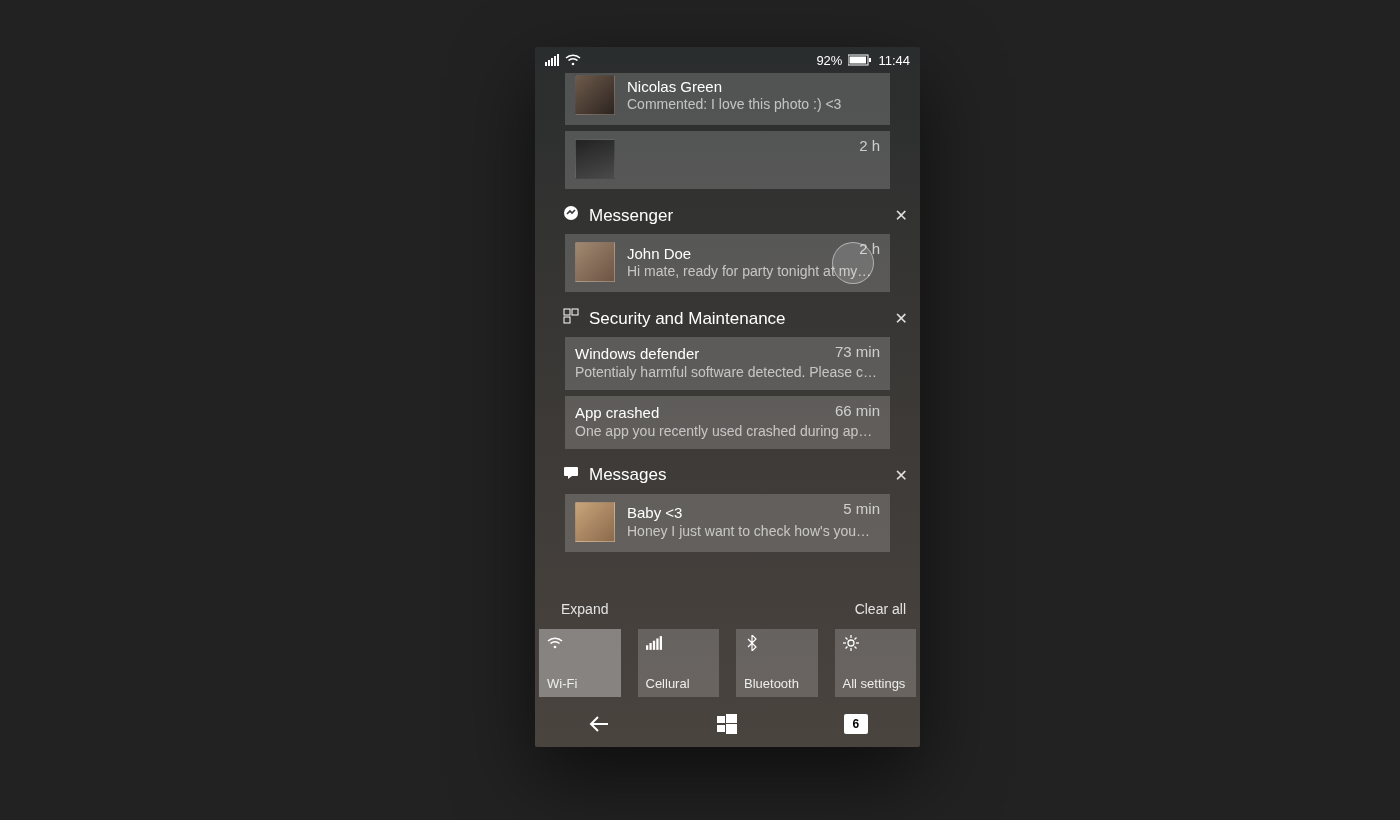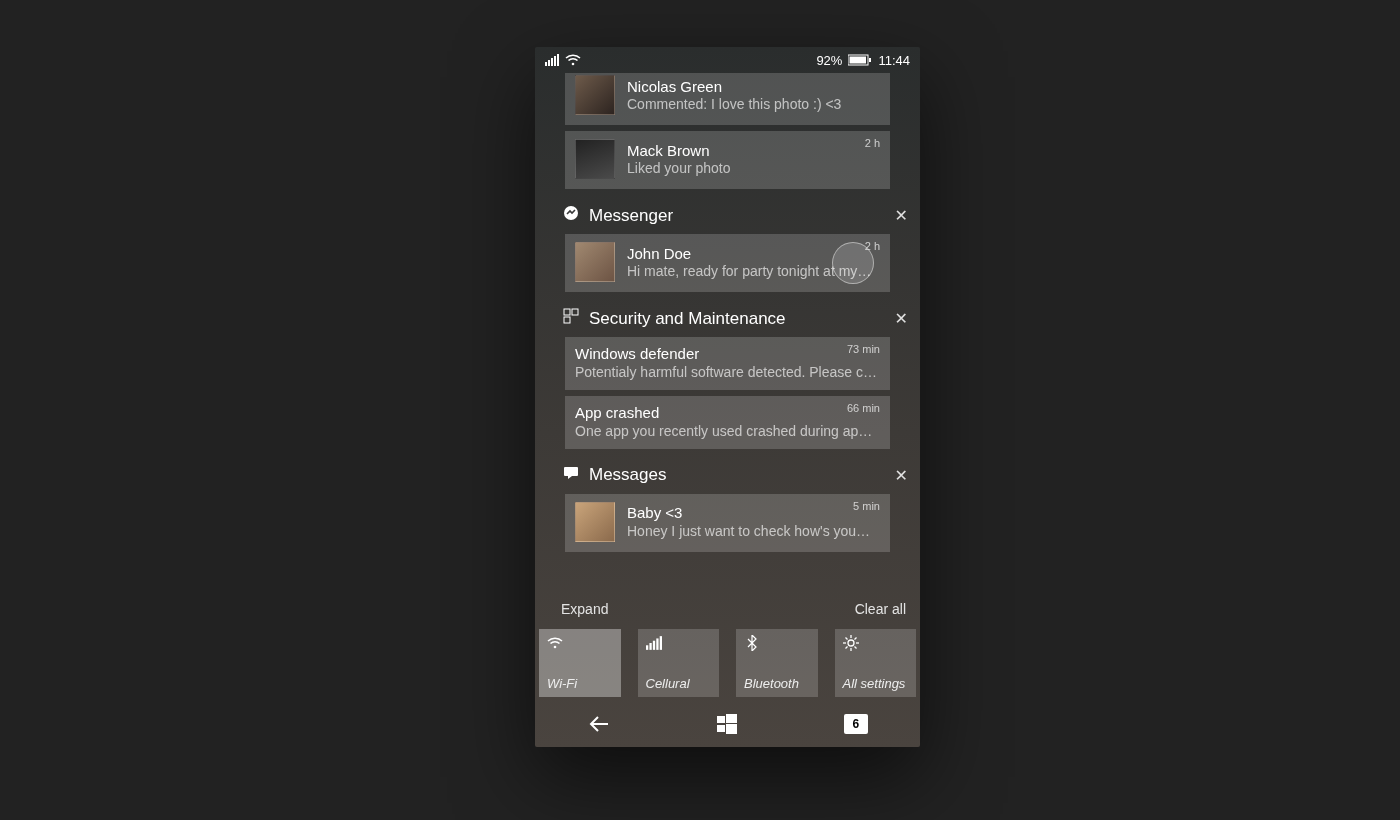--- a/index.html
+++ b/index.html
@@ -68,41 +68,41 @@
     background: #666; flex-shrink: 0;
     border: 1px solid rgba(255,255,255,0.15);
   }
   .avatar.a1 { background: linear-gradient(135deg,#6d5a4a,#2d2420); }
   .avatar.a2 { background: linear-gradient(160deg,#222,#4a4a4a); }
   .avatar.a3 { background: linear-gradient(135deg,#a08870,#6d5444); }
   .avatar.a4 { background: linear-gradient(135deg,#c9a47a,#8b6a4c); }
   .card-body { flex: 1; min-width: 0; }
   .card-title { font-size: 15px; color: #fff; line-height: 1.25; }
   .card-sub   { font-size: 14px; color: rgba(255,255,255,0.65); white-space: nowrap; overflow: hidden; text-overflow: ellipsis; }
-  .card-time  { position: absolute; top: 6px; right: 10px; font-size: 11px; color: rgba(255,255,255,0.7); }
+  .card-time  { position: absolute; top: 6px; right: 10px; font-size: 15px; color: rgba(255,255,255,0.7); }
   .section-header {
     display: flex; align-items: center; gap: 10px;
     padding: 10px 12px 8px 28px;
     font-size: 17px; color: #fff;
   }
   .section-header .close { margin-left: auto; color: rgba(255,255,255,0.85); cursor: pointer; font-size: 16px; }
   .touch-circle {
     position: absolute; width: 42px; height: 42px; border-radius: 50%;
     border: 1px solid rgba(255,255,255,0.45);
     background: rgba(255,255,255,0.15);
     right: 16px; top: 8px;
     pointer-events: none;
   }
   
   .expand-row {
     display: flex; justify-content: space-between;
     padding: 10px 14px 12px 26px; font-size: 14px; color: #e4e4e4;
   }
   .quick-row {
-    display: flex; gap: 17px; padding: 0 4px 4px 4px; font-style: italic;
+    display: flex; gap: 17px; padding: 0 4px 4px 4px;
   }
   .quick {
     flex: 1; height: 68px; background: rgba(255,255,255,0.18);
     padding: 6px 8px; display: flex; flex-direction: column; justify-content: space-between;
     font-size: 13px; color: #eee;
   }
   .quick.active { background: rgba(255,255,255,0.35); }
   .quick svg { width: 16px; height: 16px; }
   
   .navbar {
@@ -168,24 +168,20 @@
       <div class="card with-avatar" style="padding-top:2px">
         <div class="avatar a1"></div>
         <div class="card-body">
           <div class="card-title">Nicolas Green</div>
           <div class="card-sub">Commented: I love this photo :) &lt;3</div>
         </div>
         <div class="card-time"></div>
       </div>
       <div class="card with-avatar">
         <div class="avatar a2"></div>
-        <div class="card-body">
-          <div class="card-title">Mack Brown</div>
-          <div class="card-sub">Liked your photo</div>
-        </div>
         <div class="card-time">2 h</div>
       </div>
     </div>
 
     <div class="section-header">
       <span>
         <svg width="16" height="16" viewBox="0 0 16 16">
             <circle cx="8" cy="8" r="7" fill="#fff"></circle>
             <path d="M4 9 L7 6 L9 8 L12 5" stroke="#3a3a3a" stroke-width="1.6" fill="none"></path>
           </svg>

